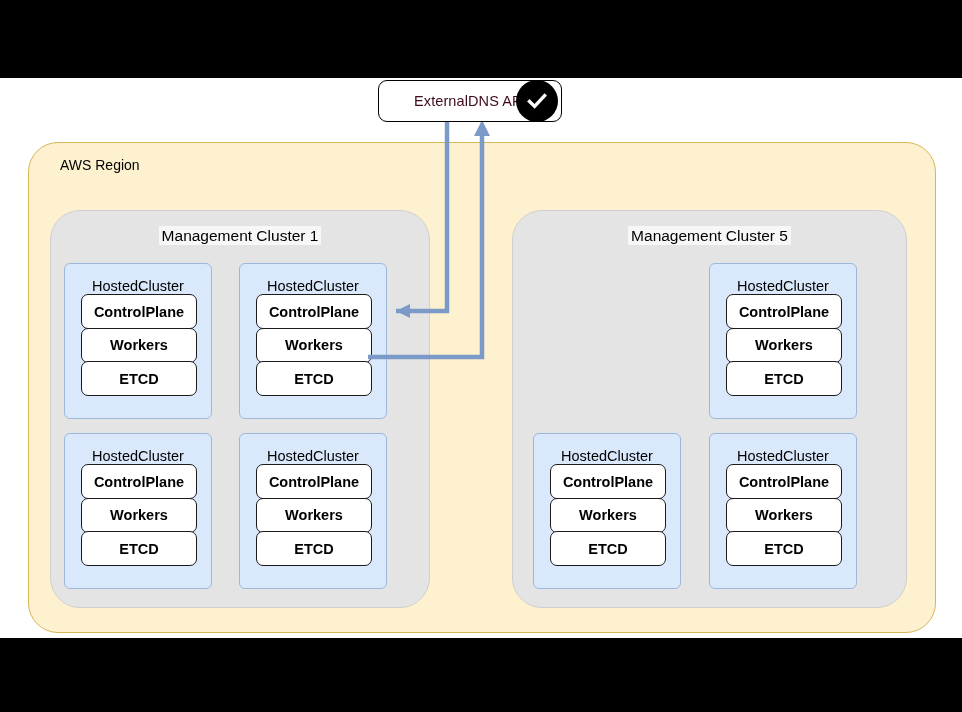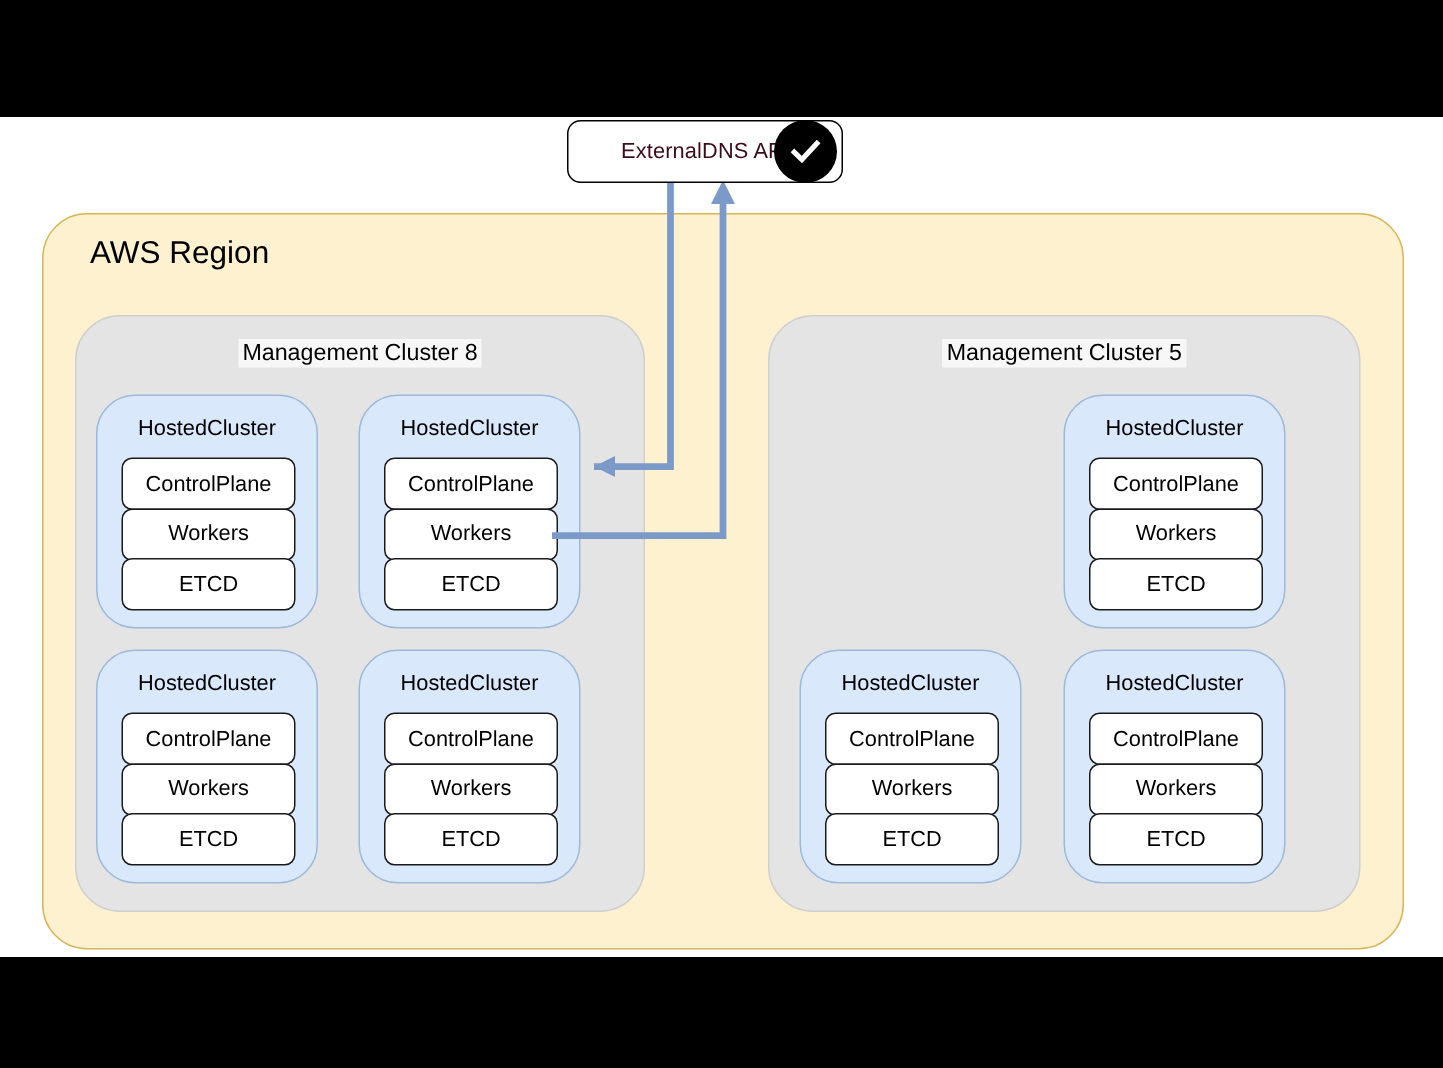--- a/index.html
+++ b/index.html
@@ -12,36 +12,36 @@
     background:#ffffff;border:1.6px solid #000;border-radius:9px;
     display:flex;align-items:center;justify-content:center;box-sizing:border-box;}
   .api-label{font-size:14.5px;color:#3d0a1e;letter-spacing:.1px;white-space:nowrap;}
   .check-badge{position:absolute;left:516px;top:80px;width:42px;height:42px;border-radius:50%;
     background:#000;display:flex;align-items:center;justify-content:center;}
   .check-badge svg{display:block;}
 
   
   .aws-region{position:absolute;left:28px;top:142px;width:908px;height:491px;
     background:#fdf1d0;border:1.4px solid #d6b656;border-radius:30px;box-sizing:border-box;}
-  .aws-label{position:absolute;left:60px;top:157px;font-size:21px;color:#000;}
+  .aws-label{position:absolute;left:60px;top:157px;font-size:14px;color:#000;}
 
   
   .mgmt{position:absolute;background:#e4e4e4;border:1.2px solid #cfcfcf;
     border-radius:30px;box-sizing:border-box;}
   .mgmt-1{left:50px;top:210px;width:380px;height:398px;}
   .mgmt-2{left:512px;top:210px;width:395px;height:398px;}
   .mgmt-label{position:absolute;top:16px;left:0;width:100%;text-align:center;}
   .mgmt-label span{font-size:15.5px;color:#000;background:#f7f7f7;padding:1px 3px;}
 
   
   .hc{position:absolute;width:148px;height:156px;background:#dae8fc;
-    border:1.3px solid #9cb8db;border-radius:26px;box-sizing:border-box;}
+    border:1.3px solid #9cb8db;border-radius:6px;box-sizing:border-box;}
   .hc-title{position:absolute;top:14px;left:0;width:100%;text-align:center;
     font-size:14.5px;color:#000;}
-  .hc-stack{position:absolute;left:16px;top:41px;width:116px;}
+  .hc-stack{position:absolute;left:16px;top:30px;width:116px;font-weight:bold;}
   .hc-item{height:35px;background:#ffffff;border:1.5px solid #1a1a1a;border-radius:7px;
     display:flex;align-items:center;justify-content:center;box-sizing:border-box;
     font-size:14.5px;color:#000;margin-top:-1.5px;}
   .hc-item:first-child{margin-top:0;}
 
   
   .hc-a{left:64px;top:263px;}
   .hc-b{left:239px;top:263px;}
   .hc-c{left:64px;top:433px;}
   .hc-d{left:239px;top:433px;}
@@ -56,21 +56,21 @@
 <body>
 
 <div class="stage">
   <div class="canvas"></div>
 
   <div class="aws-region"></div>
   <div class="aws-label">AWS Region</div>
 
   <div class="mgmt mgmt-1">
     <div class="mgmt-label">
-      <span>Management Cluster 8</span>
+      <span>Management Cluster 1</span>
     </div>
   </div>
 
   <div class="mgmt mgmt-2">
     <div class="mgmt-label">
       <span>Management Cluster 5</span>
     </div>
   </div>
 
   <div class="hc hc-a">

